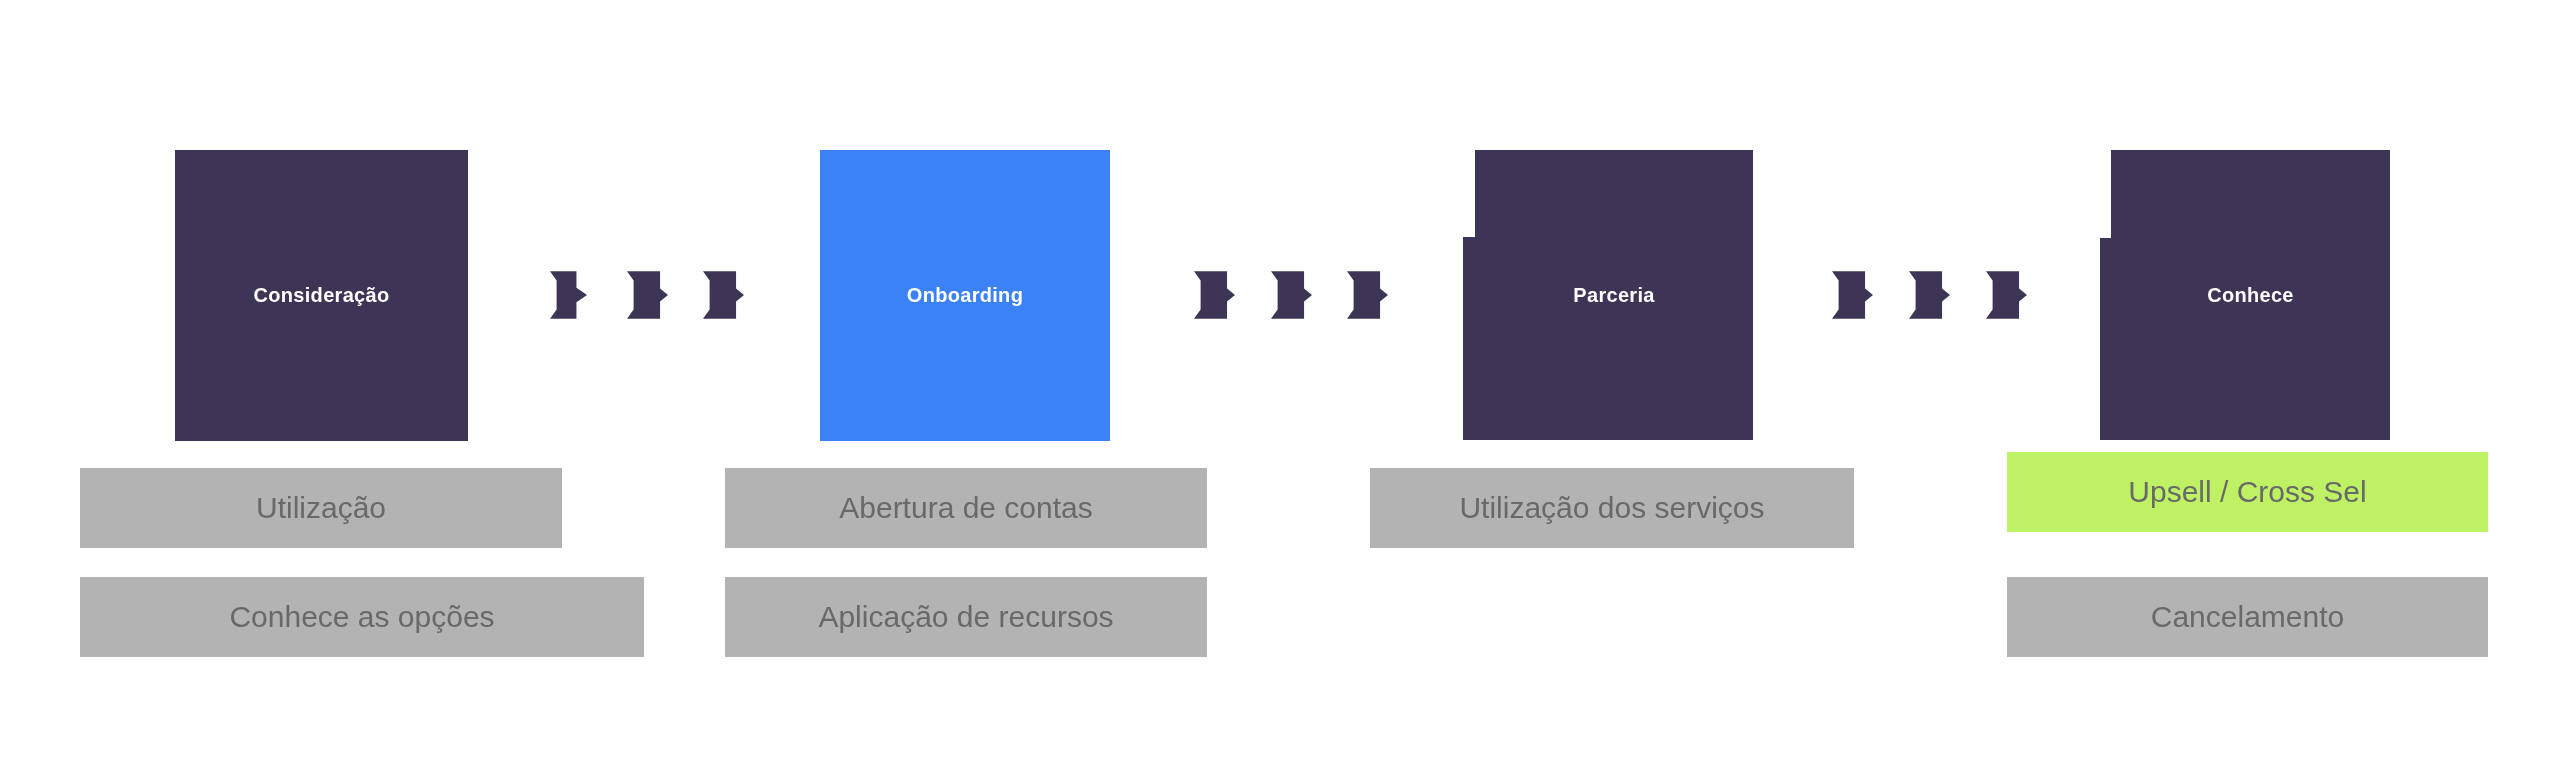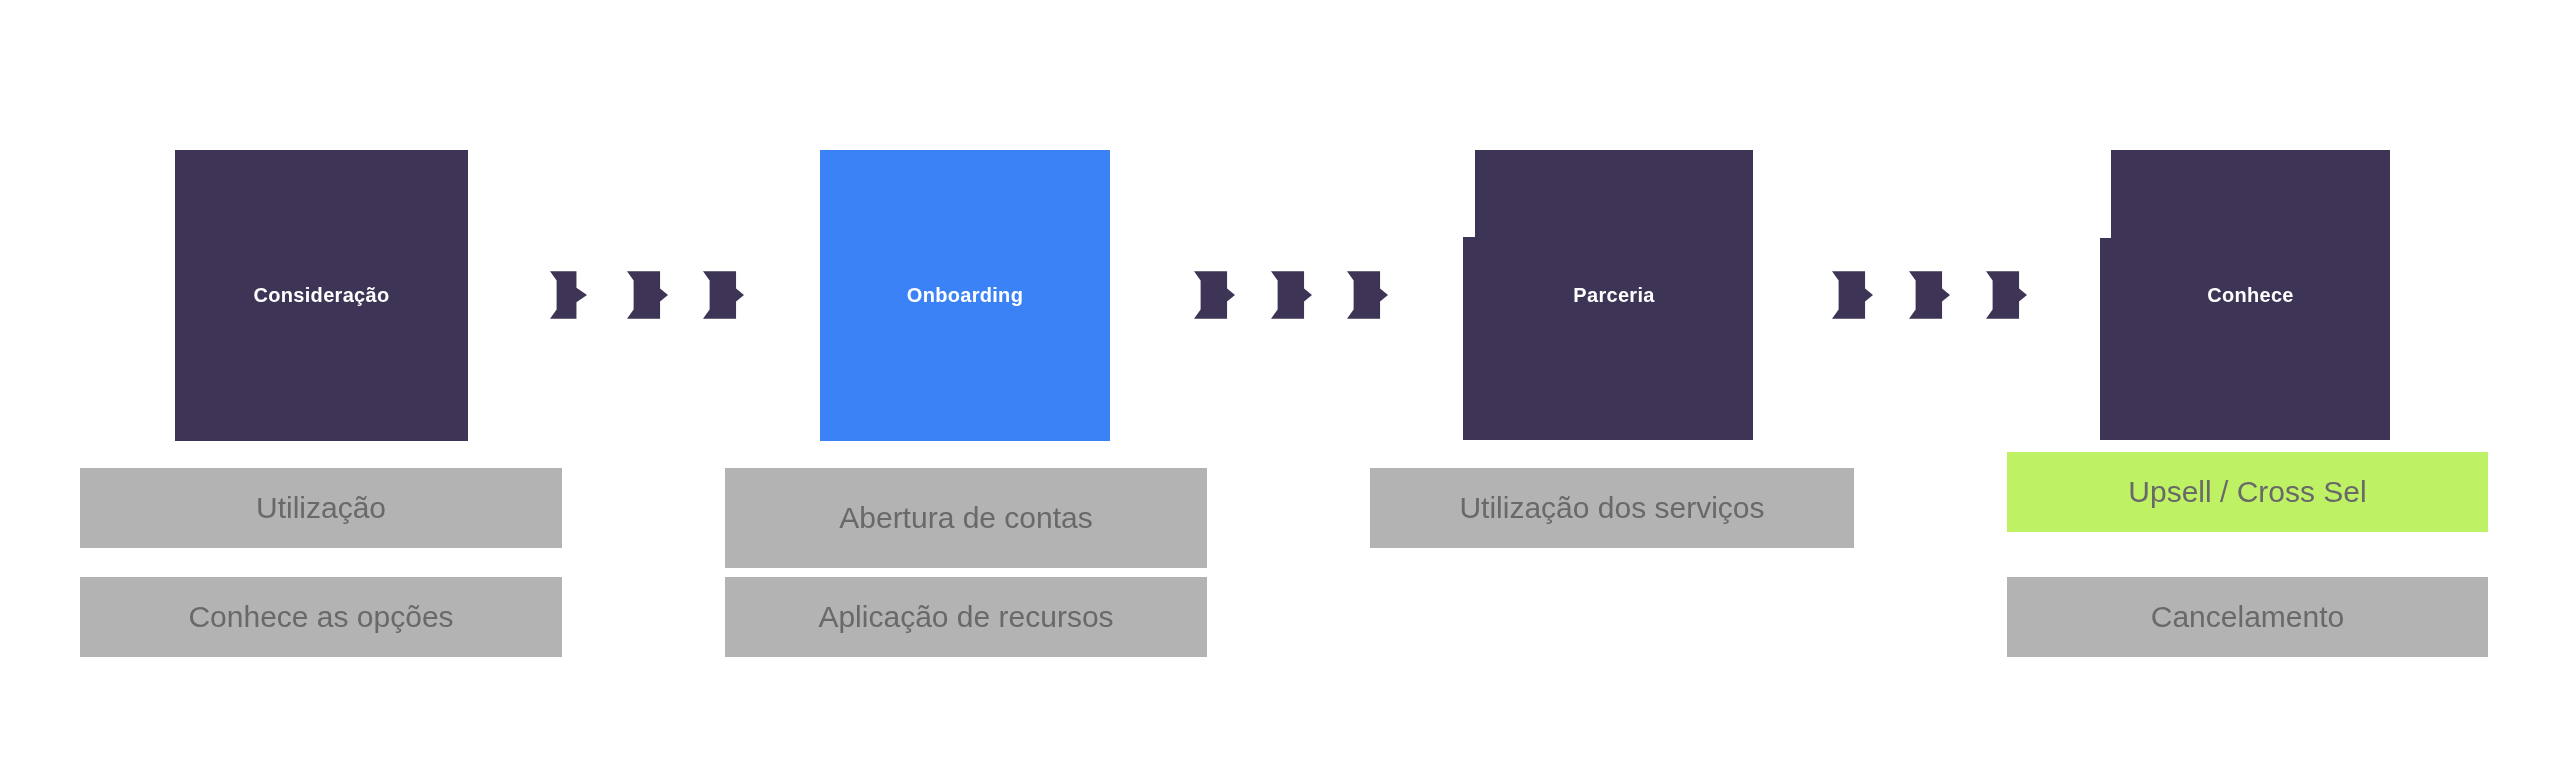--- a/index.html
+++ b/index.html
@@ -37,27 +37,27 @@
 </head>
 <body>
 
 <div id="diagram" style="background: rgb(255, 255, 255);">
     <div class="stage" style="left: 175px; top: 150px; width: 293px; height: 291px; background: rgb(62, 52, 86);">
       <span class="stage-label" style="color: rgb(255, 255, 255);">Consideração</span>
     </div>
     <div class="bar" style="left: 80px; top: 468px; width: 482px; height: 80px; background: rgb(179, 179, 179);">
       <span class="bar-label" style="color: rgb(105, 105, 105);">Utilização</span>
     </div>
-    <div class="bar" style="left: 80px; top: 577px; width: 482px; height: 80px; background: rgb(179, 179, 179);">
+    <div class="bar" style="left: 80px; top: 577px; width: 564px; height: 80px; background: rgb(179, 179, 179);">
       <span class="bar-label" style="color: rgb(105, 105, 105);">Conhece as opções</span>
     </div>
     <div class="stage" style="left: 820px; top: 150px; width: 290px; height: 291px; background: #3b82f6;">
       <span class="stage-label" style="color: rgb(255, 255, 255);">Onboarding</span>
     </div>
-    <div class="bar" style="left: 725px; top: 468px; width: 482px; height: 100px; background: rgb(179, 179, 179);">
+    <div class="bar" style="left: 725px; top: 468px; width: 482px; height: 80px; background: rgb(179, 179, 179);">
       <span class="bar-label" style="color: rgb(105, 105, 105);">Abertura de contas</span>
     </div>
     <div class="bar" style="left: 725px; top: 577px; width: 482px; height: 80px; background: rgb(179, 179, 179);">
       <span class="bar-label" style="color: rgb(105, 105, 105);">Aplicação de recursos</span>
     </div>
     <div class="stage-step" style="left: 1463px; top: 237px; width: 14.7px; height: 203px; background: rgb(62, 52, 86);"></div>
     <div class="stage" style="left: 1475px; top: 150px; width: 278px; height: 290px; background: rgb(62, 52, 86);">
       <span class="stage-label" style="color: rgb(255, 255, 255);">Parceria</span>
     </div>
     <div class="bar" style="left: 1370px; top: 468px; width: 484px; height: 80px; background: rgb(179, 179, 179);">

